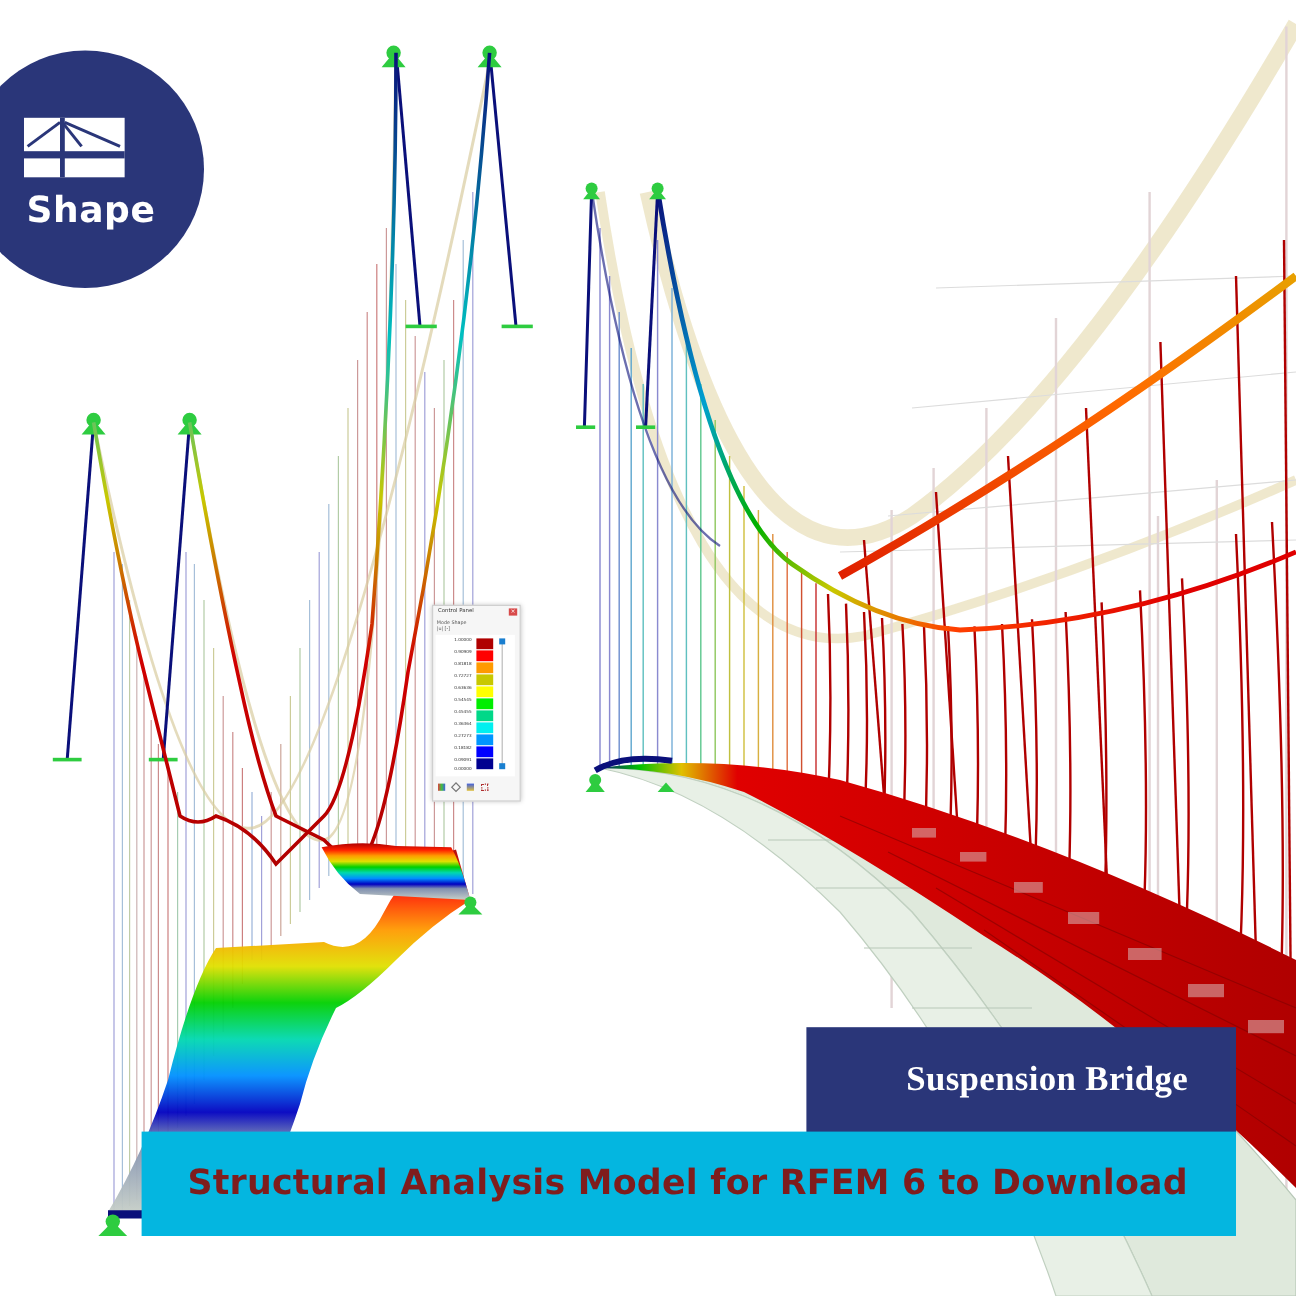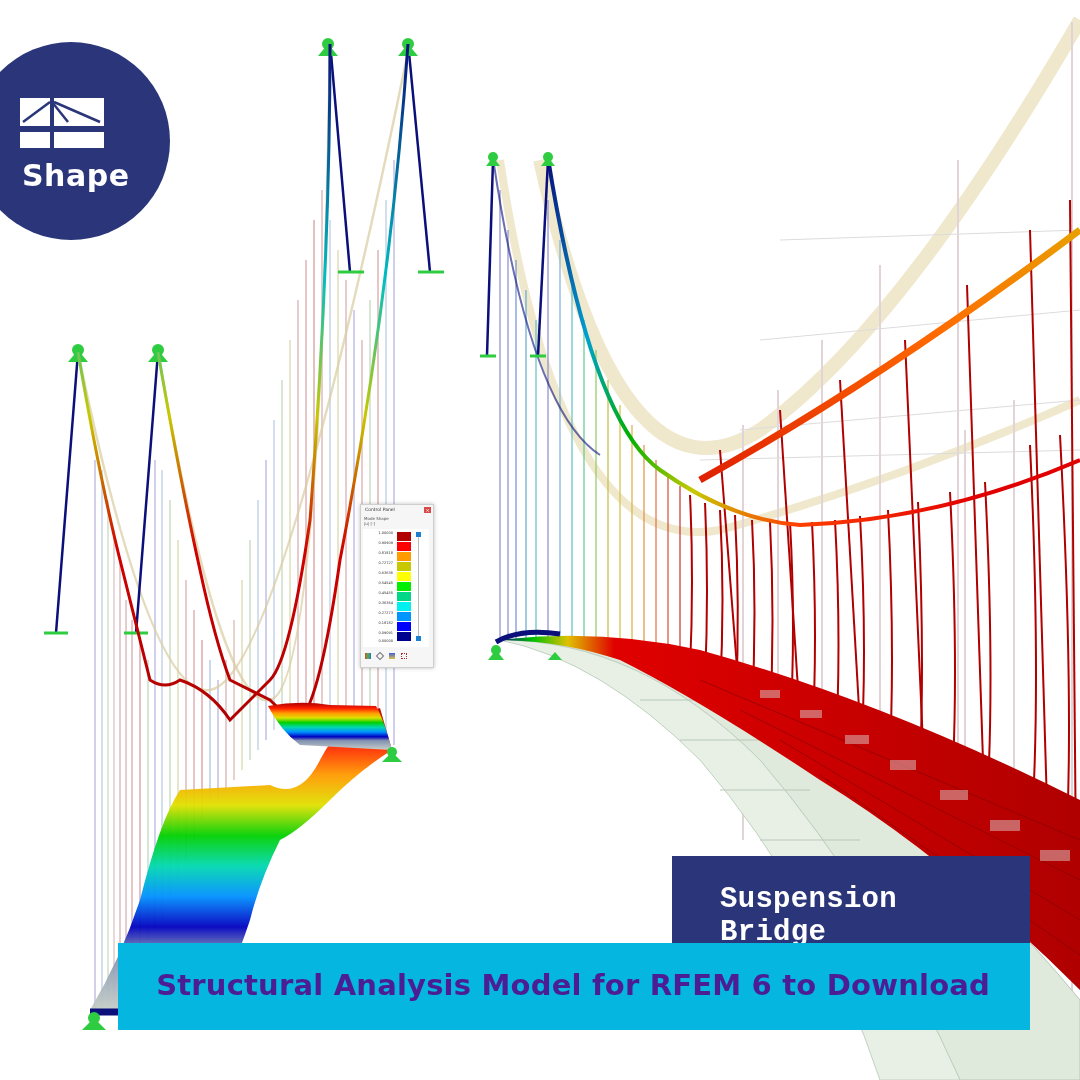--- a/index.html
+++ b/index.html
@@ -16,23 +16,23 @@
   .cp-body { position:absolute; left:2px; top:24px; width:66px; height:118px; background:#fff; }
   .cp-row { position:absolute; left:0; width:66px; height:9px; }
   .cp-val { position:absolute; left:8px; top:0; font-size:3.5px; color:#333; width:22px; text-align:right; }
   .cp-sw { position:absolute; left:34px; top:1px; width:14px; height:9px; }
   .cp-track { position:absolute; left:55px; top:6px; width:1px; height:104px; background:#bbb; }
   .cp-knob { position:absolute; left:53px; width:5px; height:5px; background:#1a7fd0; }
   .cp-foot { position:absolute; left:2px; top:146px; width:66px; height:12px; }
   .cp-ic { position:absolute; top:2px; width:6px; height:6px; }
 
   .banner-1 { position:absolute; left:672px; top:856px; width:358px; height:90px; background:#2a3679; }
-  .banner-1 span { position:absolute; right:40px; top:27px; color:#fff; font-size:29px; font-weight:bold; font-family:Liberation Mono, monospace; letter-spacing:0.3px;margin-left:48px; }
+  .banner-1 span { position:absolute; right:40px; top:27px; color:#fff; font-size:29px; font-weight:bold; font-family:Liberation Serif, serif; letter-spacing:0.3px;margin-left:48px; }
   .banner-2 { position:absolute; left:118px; top:943px; width:912px; height:87px; background:#04b6e0; }
-  .banner-2 span { position:absolute; right:40px; top:25px; color:#4c1d95; font-size:29px; font-weight:bold; font-family:"DejaVu Sans", sans-serif; letter-spacing:0.2px; }
+  .banner-2 span { position:absolute; right:40px; top:25px; color:#7f1d1d; font-size:29px; font-weight:bold; font-family:"DejaVu Sans", sans-serif; letter-spacing:0.2px; }
 </style>
 </head>
 <body>
 
 <div id="scene">
   <svg width="1080" height="1080" viewBox="0 0 1080 1080">
     <defs>
       <linearGradient id="cableL1" x1="0" y1="0" x2="0" y2="1">
         <stop offset="0" stop-color="#0a0f7a"></stop>
         <stop offset="0.35" stop-color="#00c0c0"></stop>

